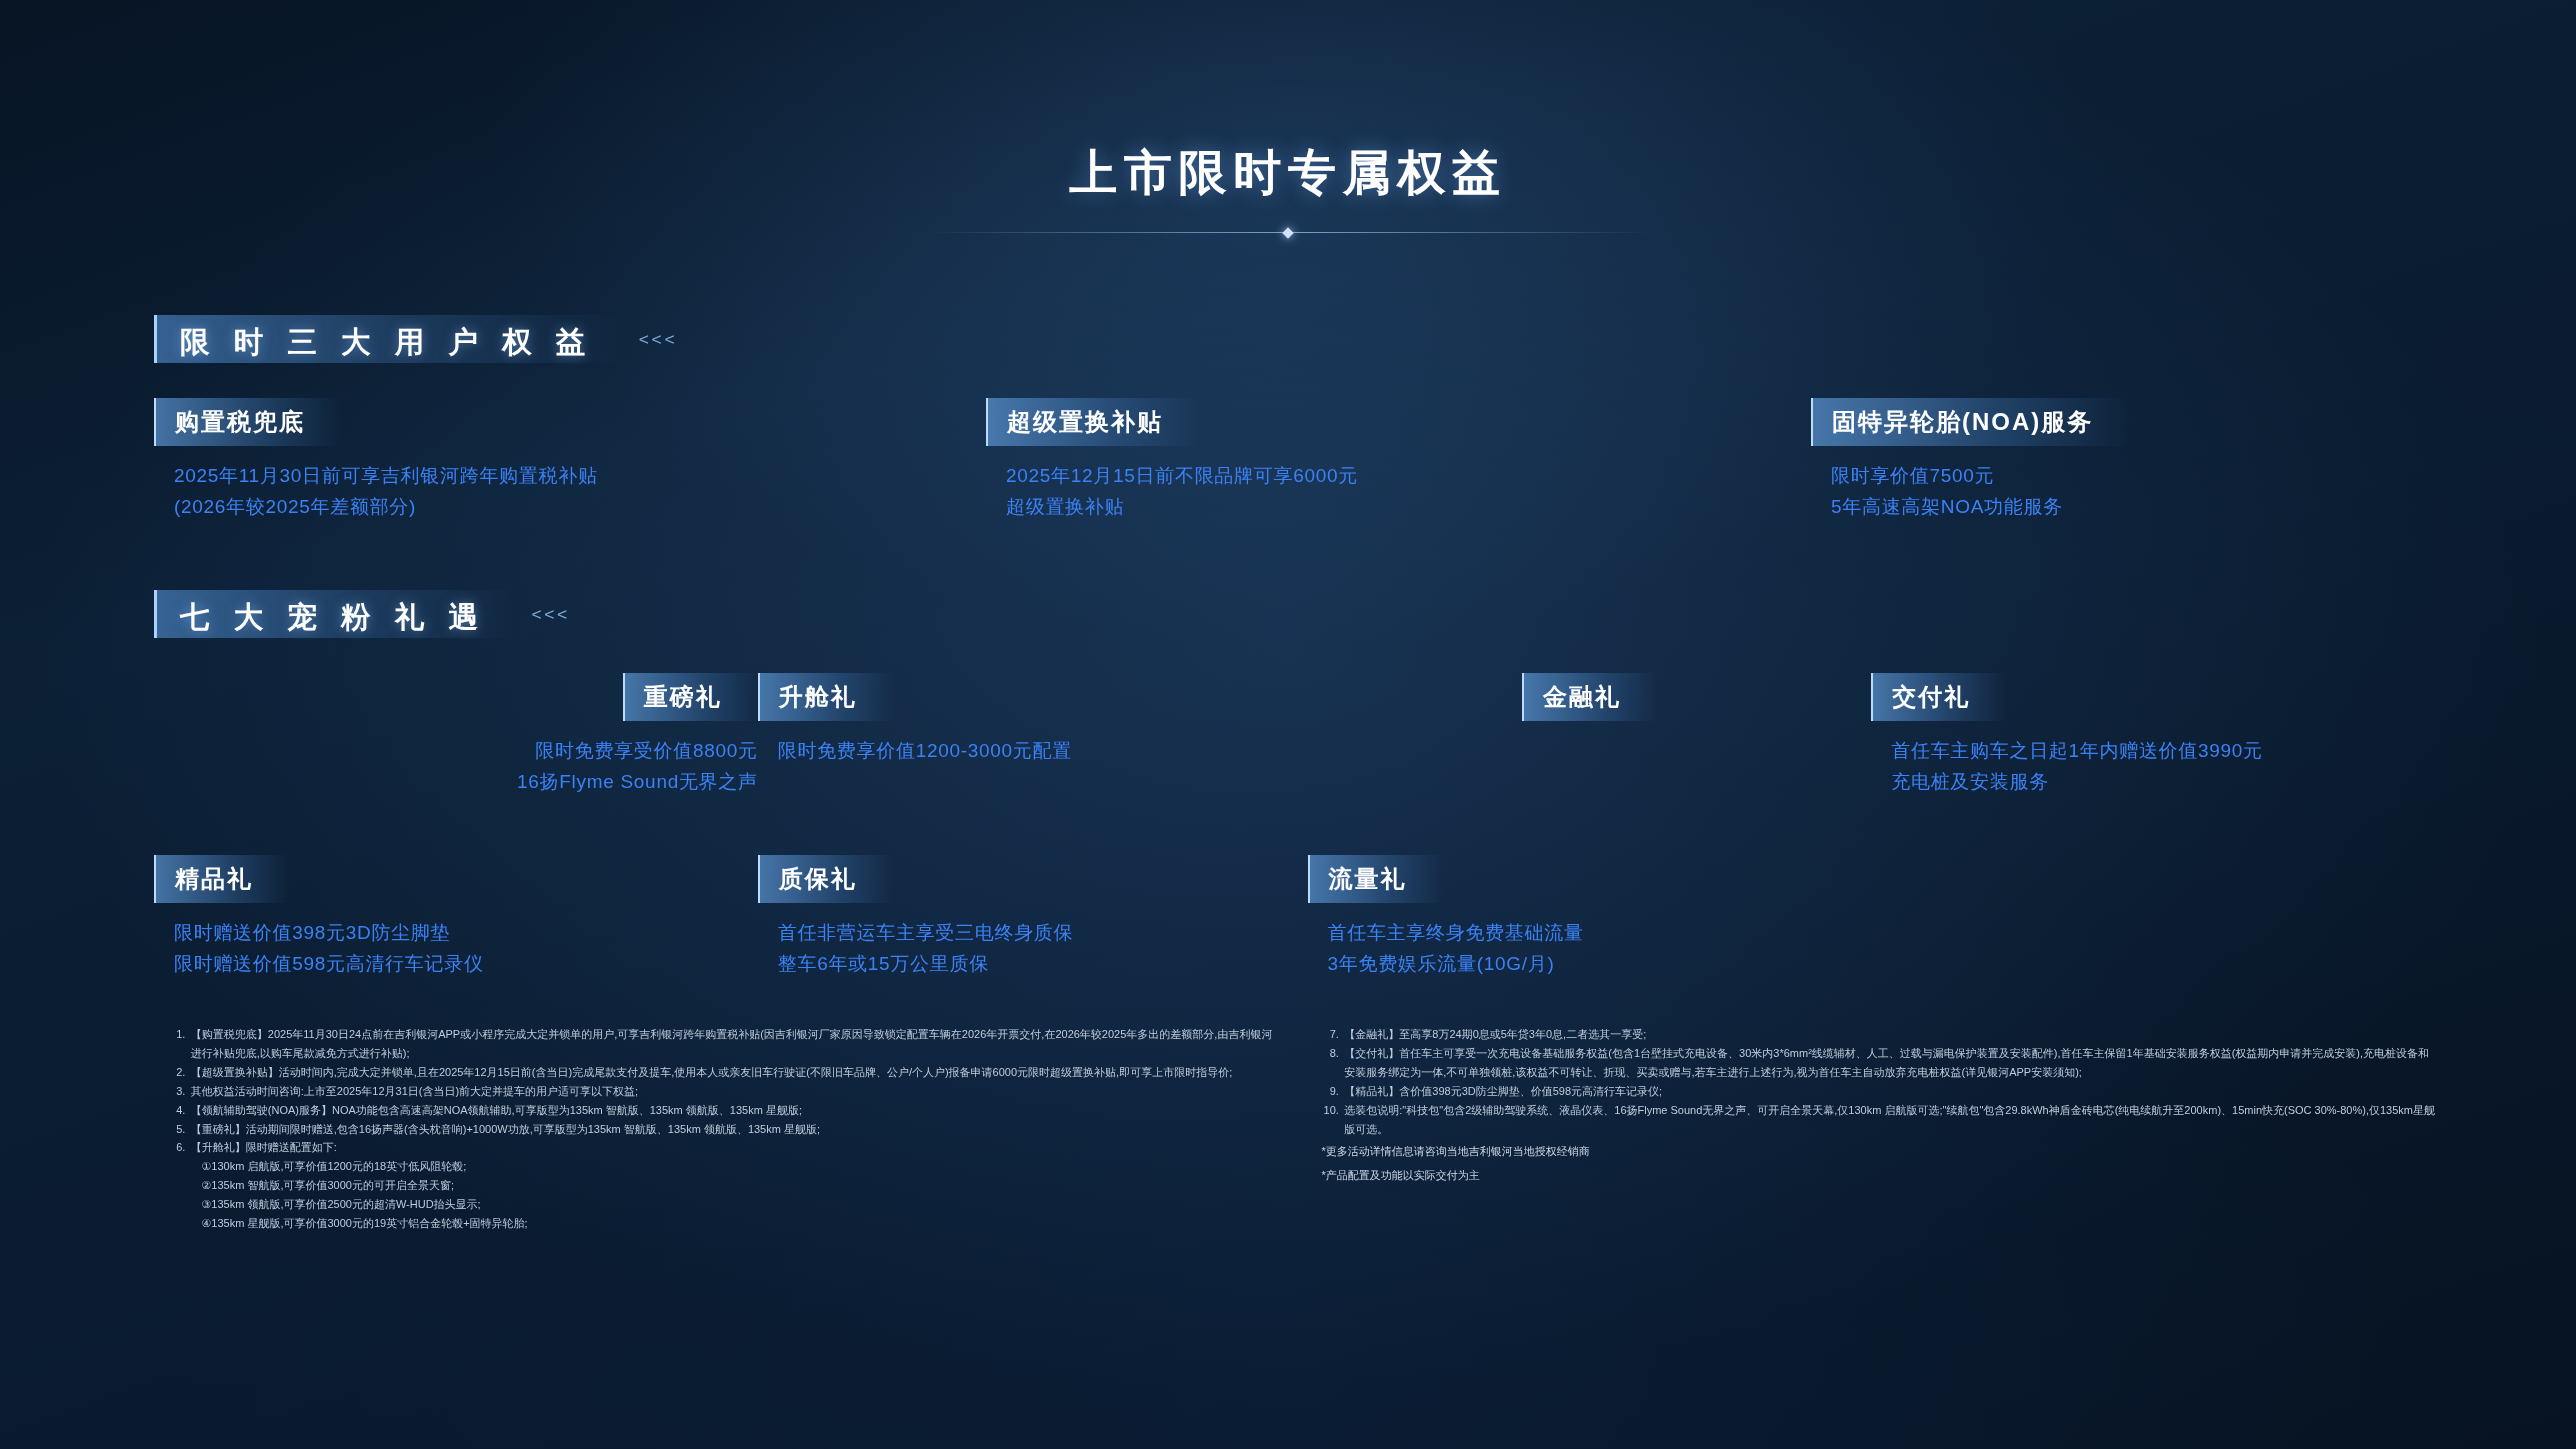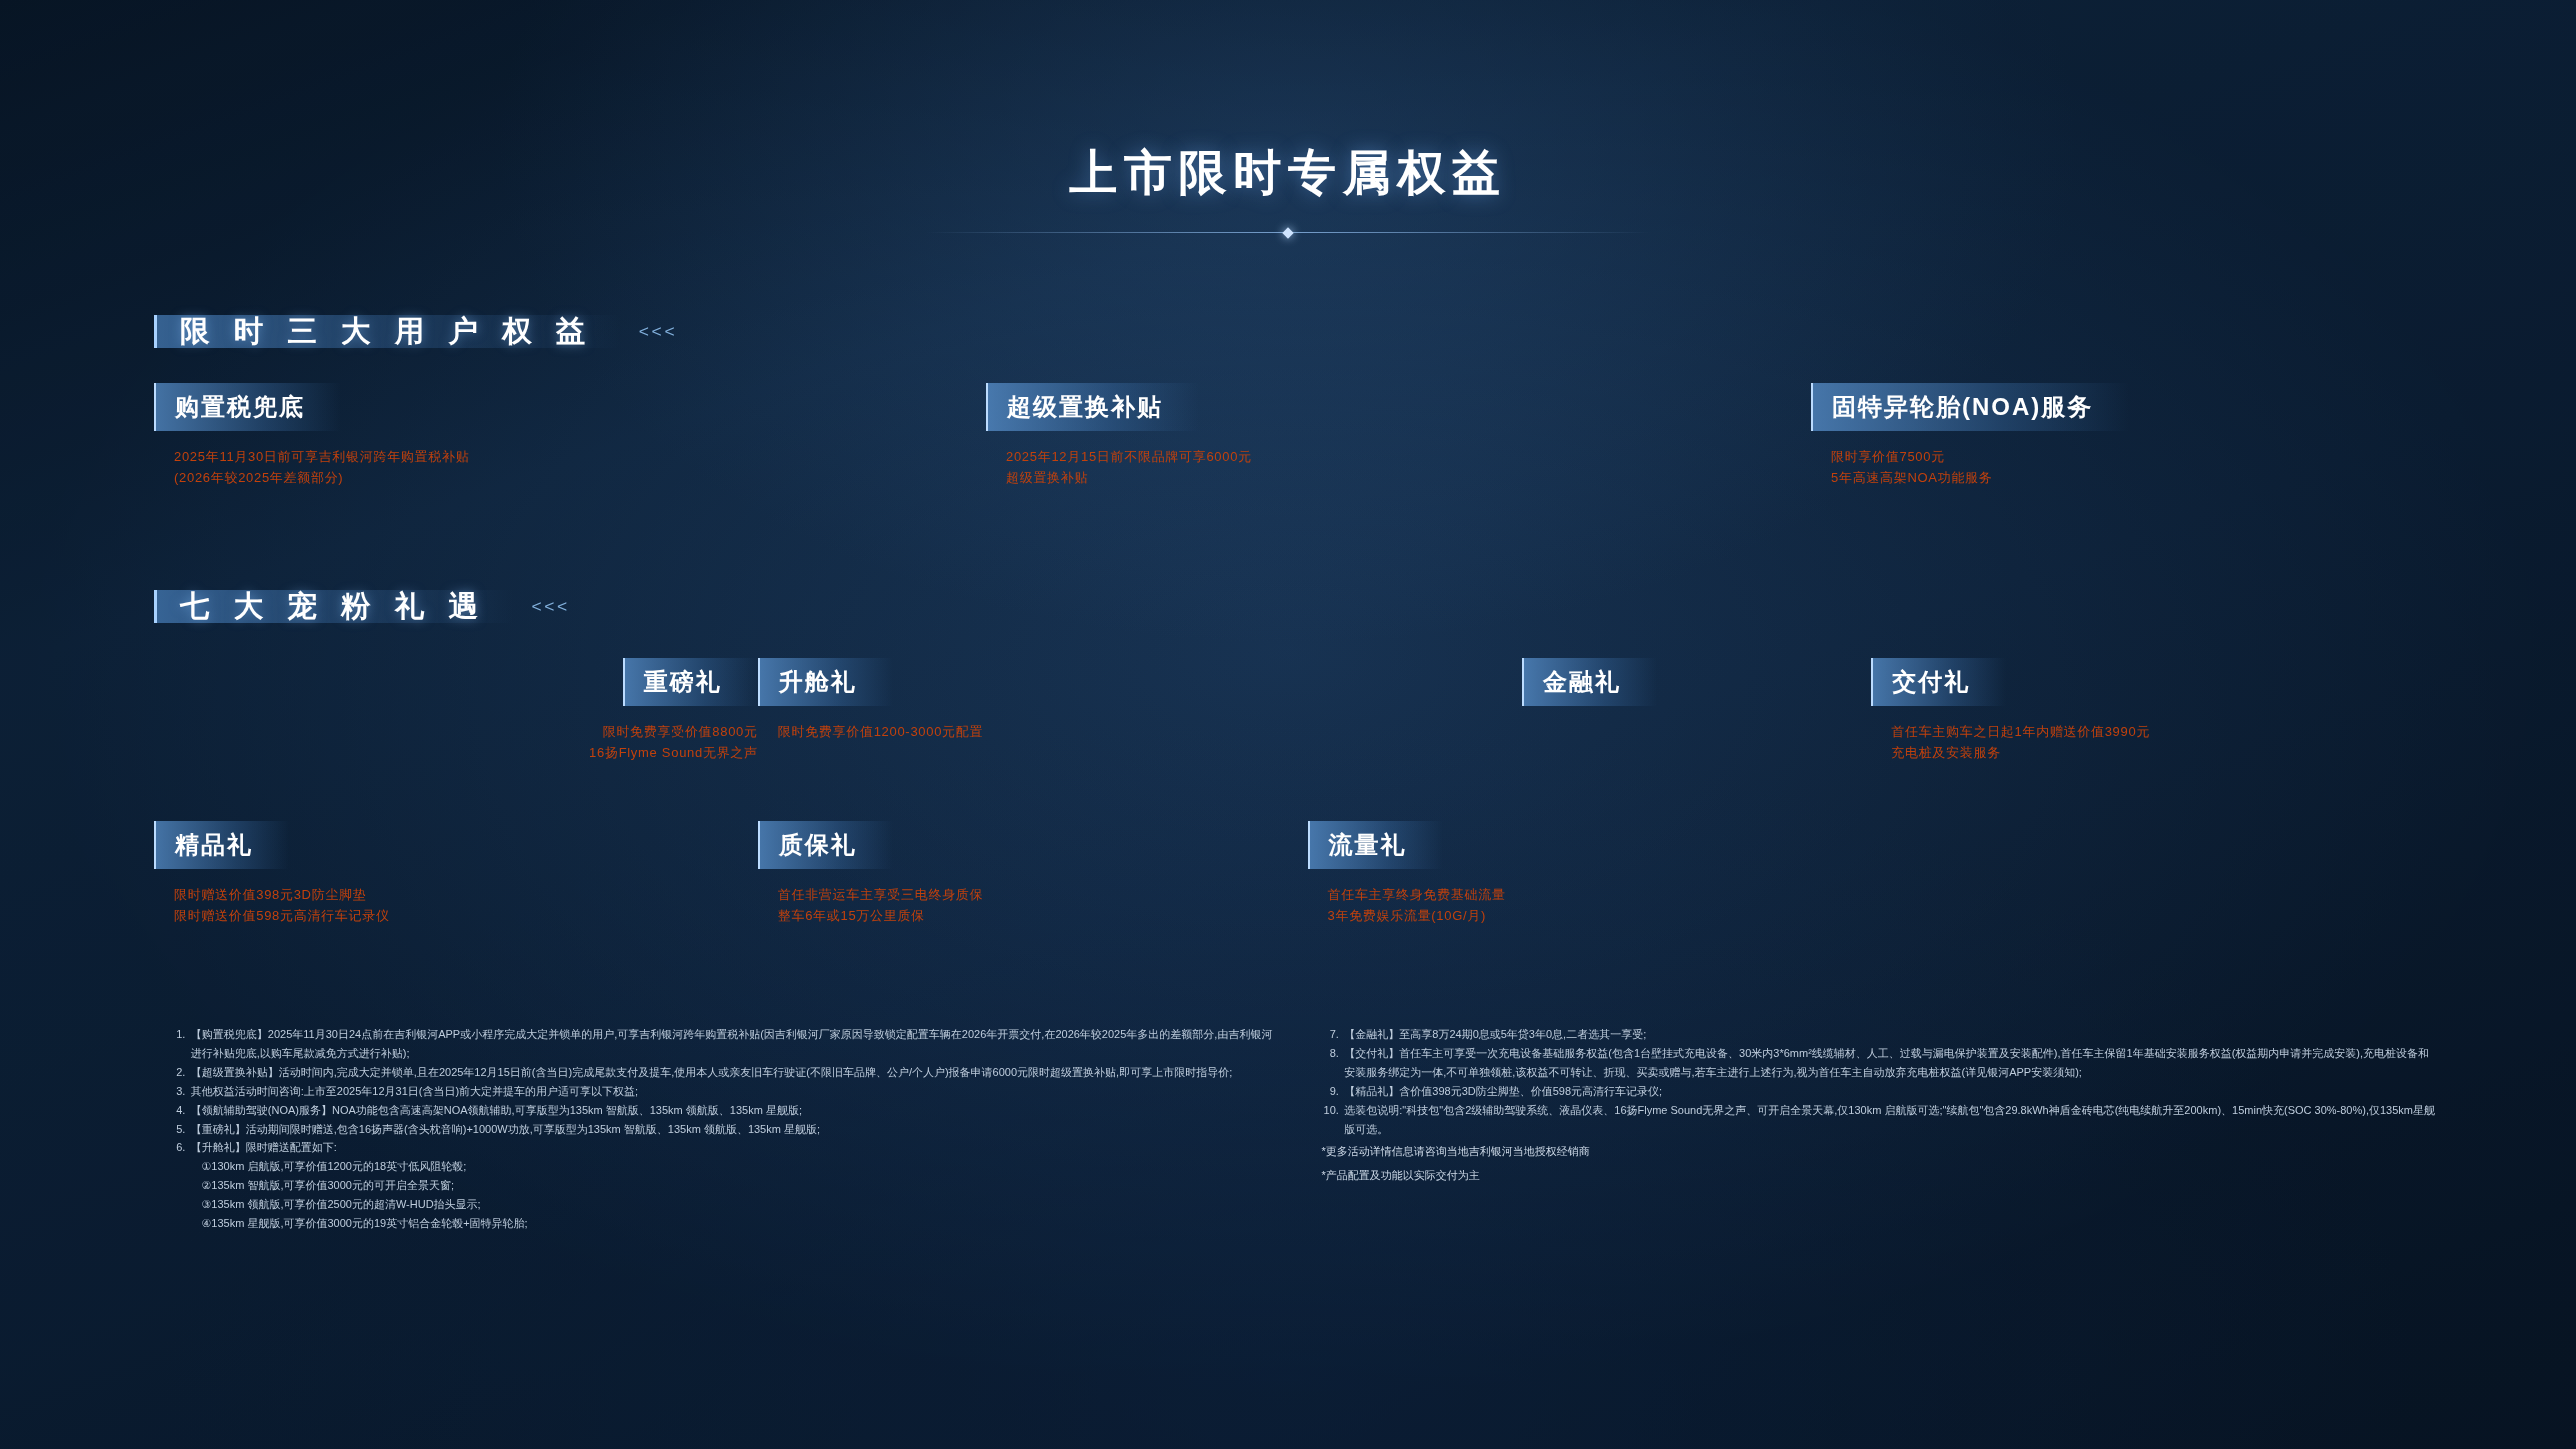--- a/index.html
+++ b/index.html
@@ -38,43 +38,43 @@
     content: ""; position: absolute; left: 50%; top: 50%;
     width: 8px; height: 8px; margin-left: -4px; margin-top: -4px;
     background: #cfe4ff; transform: rotate(45deg);
     box-shadow: 0 0 9.4px rgba(180,215,255,0.9);
   }
 
   
   .section { position: absolute; left: 154px; width: 2294px; }
   .sec-head { display: flex; align-items: center; gap: 17.4px; }
   .sec-head-band {
-    display: inline-flex; align-items: center;
-    height: 33px; padding: 0 28px 0 23px;
+    display: inline-flex; align-items: flex-end;
+    height: 48px; padding: 0 28px 0 23px;
     background: linear-gradient(to right, rgba(80,140,205,0.62) 0%, rgba(62,115,175,0.30) 55%, rgba(40,85,140,0.0) 100%);
     border-left: 3.4px solid #a8d2ff;
   }
   .sec-head-title {
     font-size: 29.5px; font-weight: bold; letter-spacing: 8px; color: #ffffff;
     text-shadow: 0 0 10.7px rgba(140,195,255,0.5);
   }
   .chevrons { font-size: 17.4px; color: #8fc0ee; letter-spacing: 2.7px; opacity: .9; }
 
   
   .cards { display: flex; margin-top: 35px; }
   .card { position: relative; }
   .card-head {
     display: inline-block;
     padding: 8px 36px 8px 19px;
     background: linear-gradient(to right, rgba(92,150,212,0.70) 0%, rgba(64,118,178,0.35) 60%, rgba(40,85,140,0.0) 100%);
     border-left: 2.7px solid #bcdcff;
   }
   .card-title { font-size: 24px; font-weight: bold; letter-spacing: 2px; color: #ffffff; }
   .card-lines { margin-top: 14.8px; padding-left: 20px; }
-  .card-line { font-size: 13px; line-height: 1.62; color: #c2410c; letter-spacing: 0.7px; }
+  .card-line { font-size: 19px; line-height: 1.62; color: #3b82f6; letter-spacing: 0.7px; }
 
   
   .notes { position: absolute; left: 168px; top: 1025px; width: 2267px; display: flex; gap: 40px; }
   .notes-col { width: 1114px; }
   .note { font-size: 11px; line-height: 1.72; color: #bfcddd; display: flex; gap: 5.4px; }
   .note-num { min-width: 17.4px; text-align: right; color: #bfcddd; }
   .note-body { flex: 1; }
   .note-sub { display: block; padding-left: 10.7px; }
   .note-star { font-size: 11px; line-height: 1.8; color: #cdd9e7; padding-left: 0; margin-top: 4px; }
 </style>

